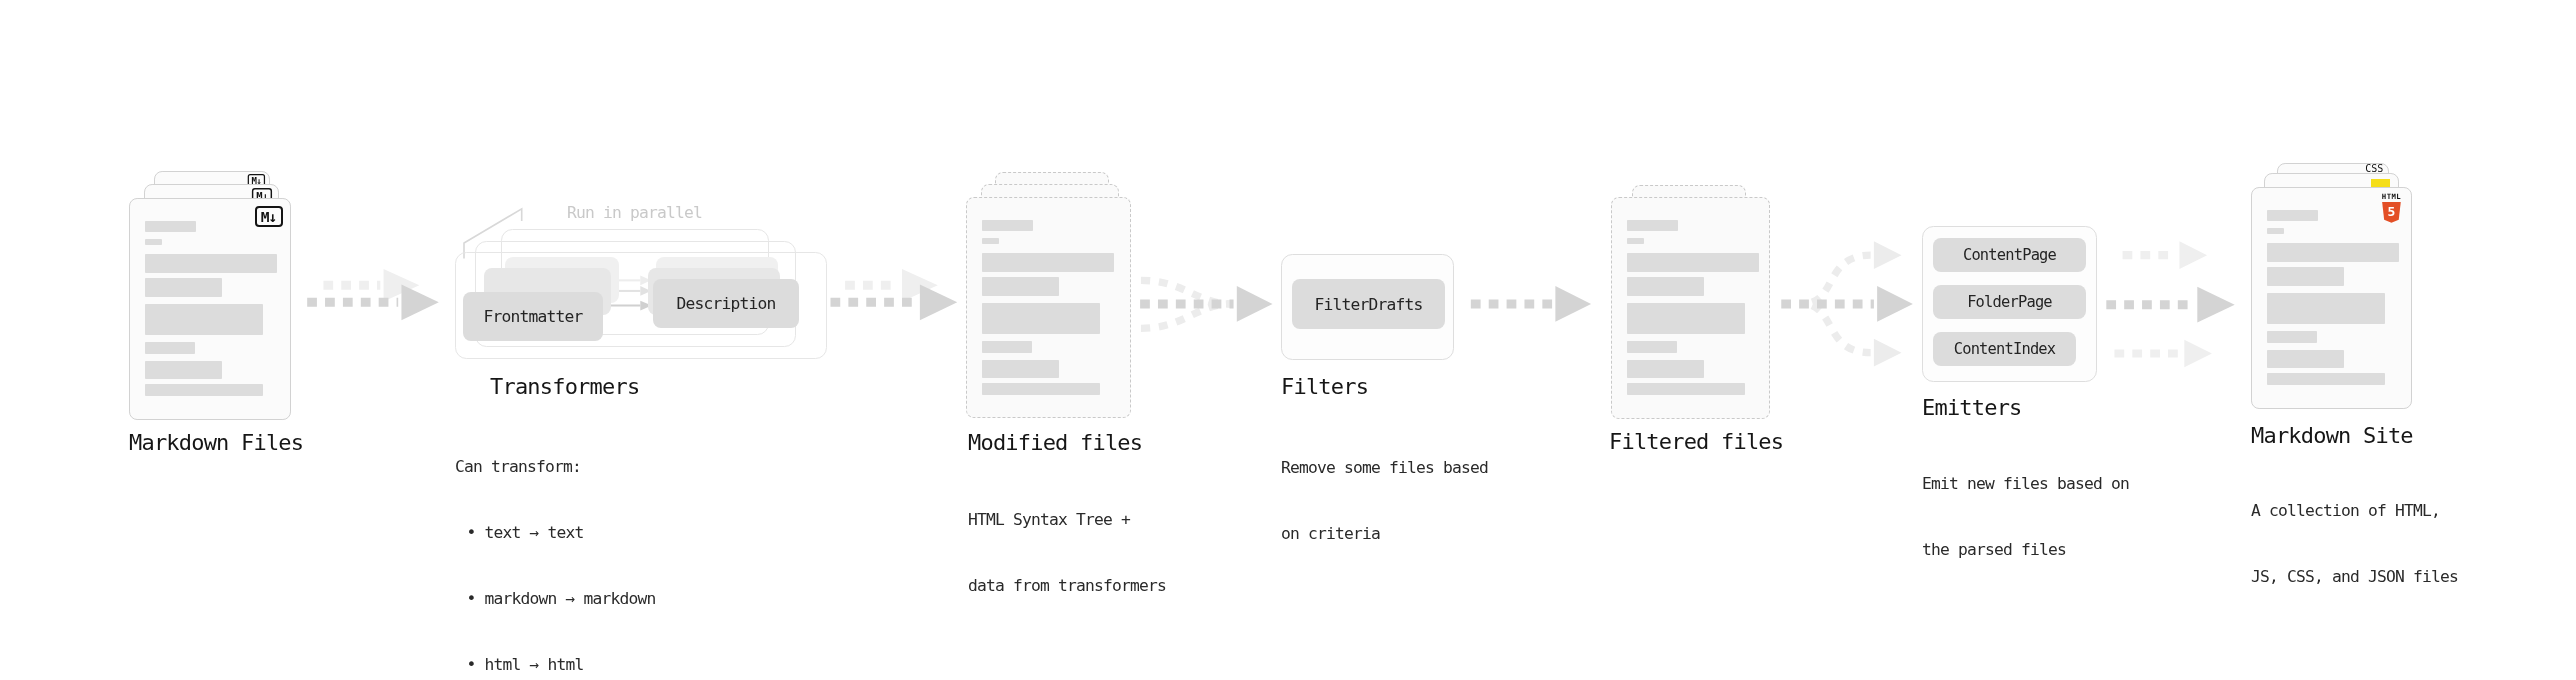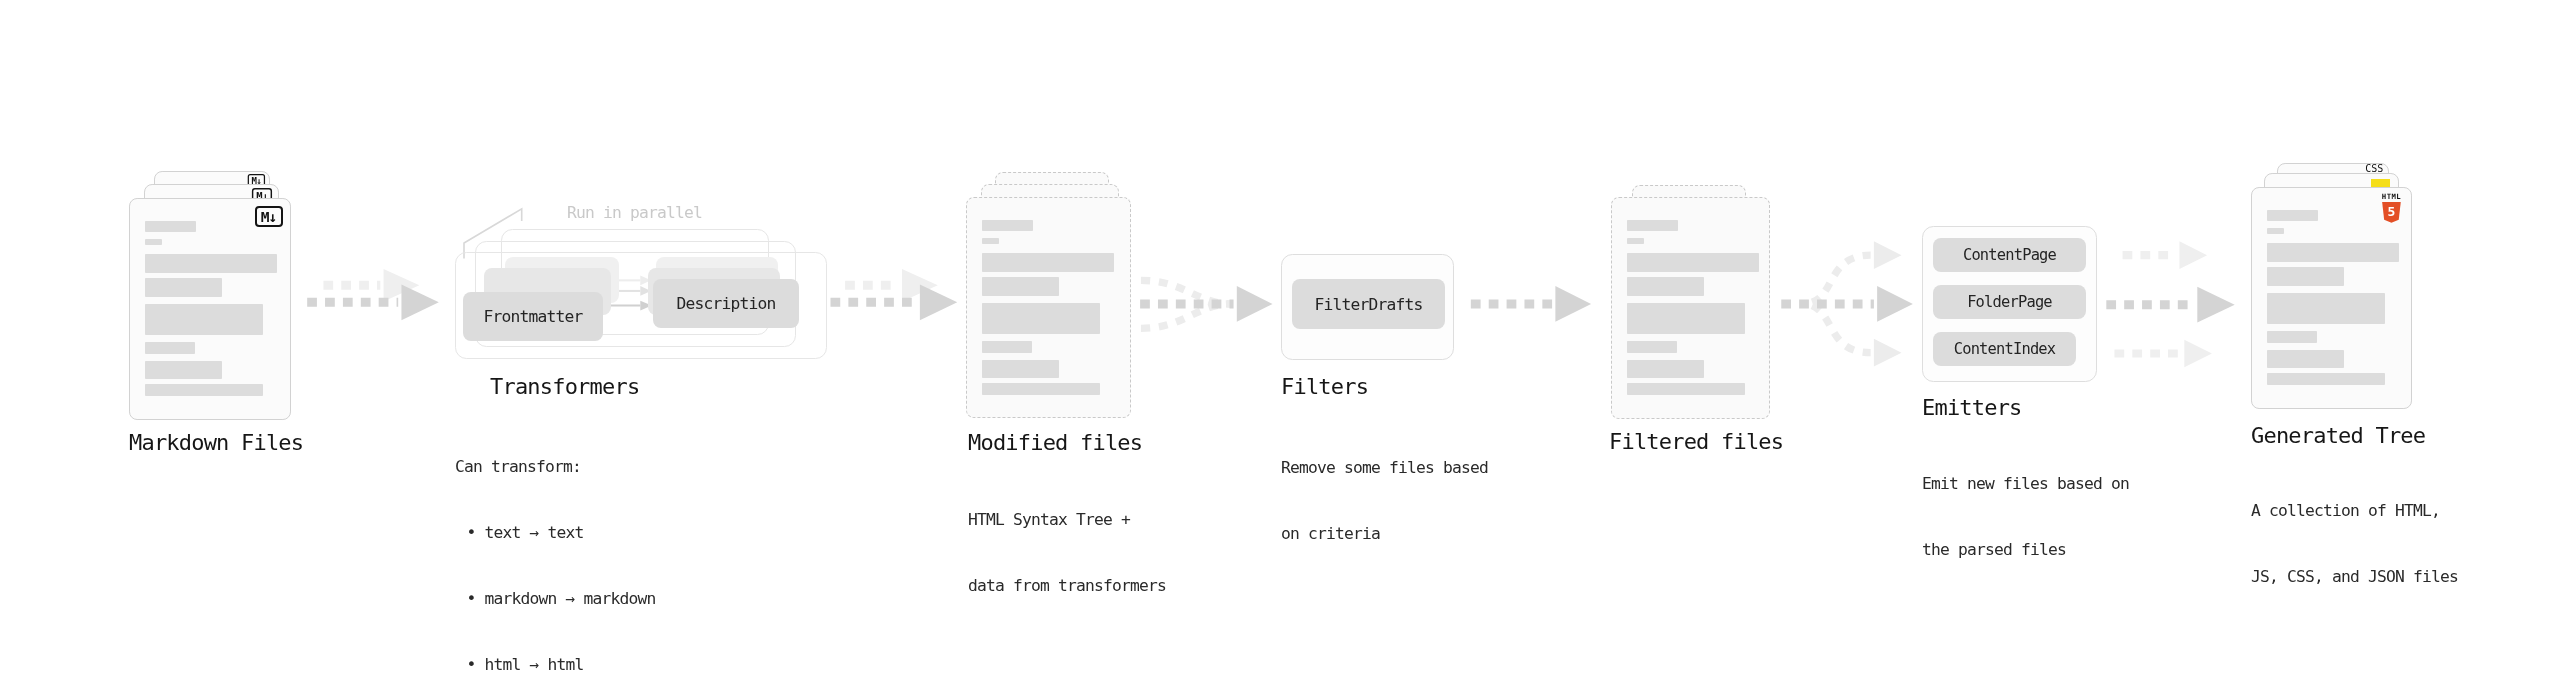--- a/index.html
+++ b/index.html
@@ -237,20 +237,20 @@
           <div class="bar" style="width: 17px; height: 5.7px; margin-top: 7.3px;"></div>
           <div class="bar" style="width: 132px; height: 19.5px; margin-top: 9px;"></div>
           <div class="bar" style="width: 77px; height: 19.5px; margin-top: 4.9px;"></div>
           <div class="bar" style="width: 118px; height: 31px; margin-top: 6.5px;"></div>
           <div class="bar" style="width: 50px; height: 12.2px; margin-top: 7.3px;"></div>
           <div class="bar" style="width: 77px; height: 18px; margin-top: 6.5px;"></div>
           <div class="bar" style="width: 118px; height: 12.2px; margin-top: 4.9px;"></div>
         </div>
     </div>
   </div>
-  <div class="stage-label" style="left:2251px;top:423px;">Generated Tree</div>
+  <div class="stage-label" style="left:2251px;top:423px;">Markdown Site</div>
   <div class="stage-desc" style="left:2251px;top:456px;">
     <div>A collection of HTML,</div>
     <div>JS, CSS, and JSON files</div>
   </div>
 
 </div>
 
 
 </body></html>

